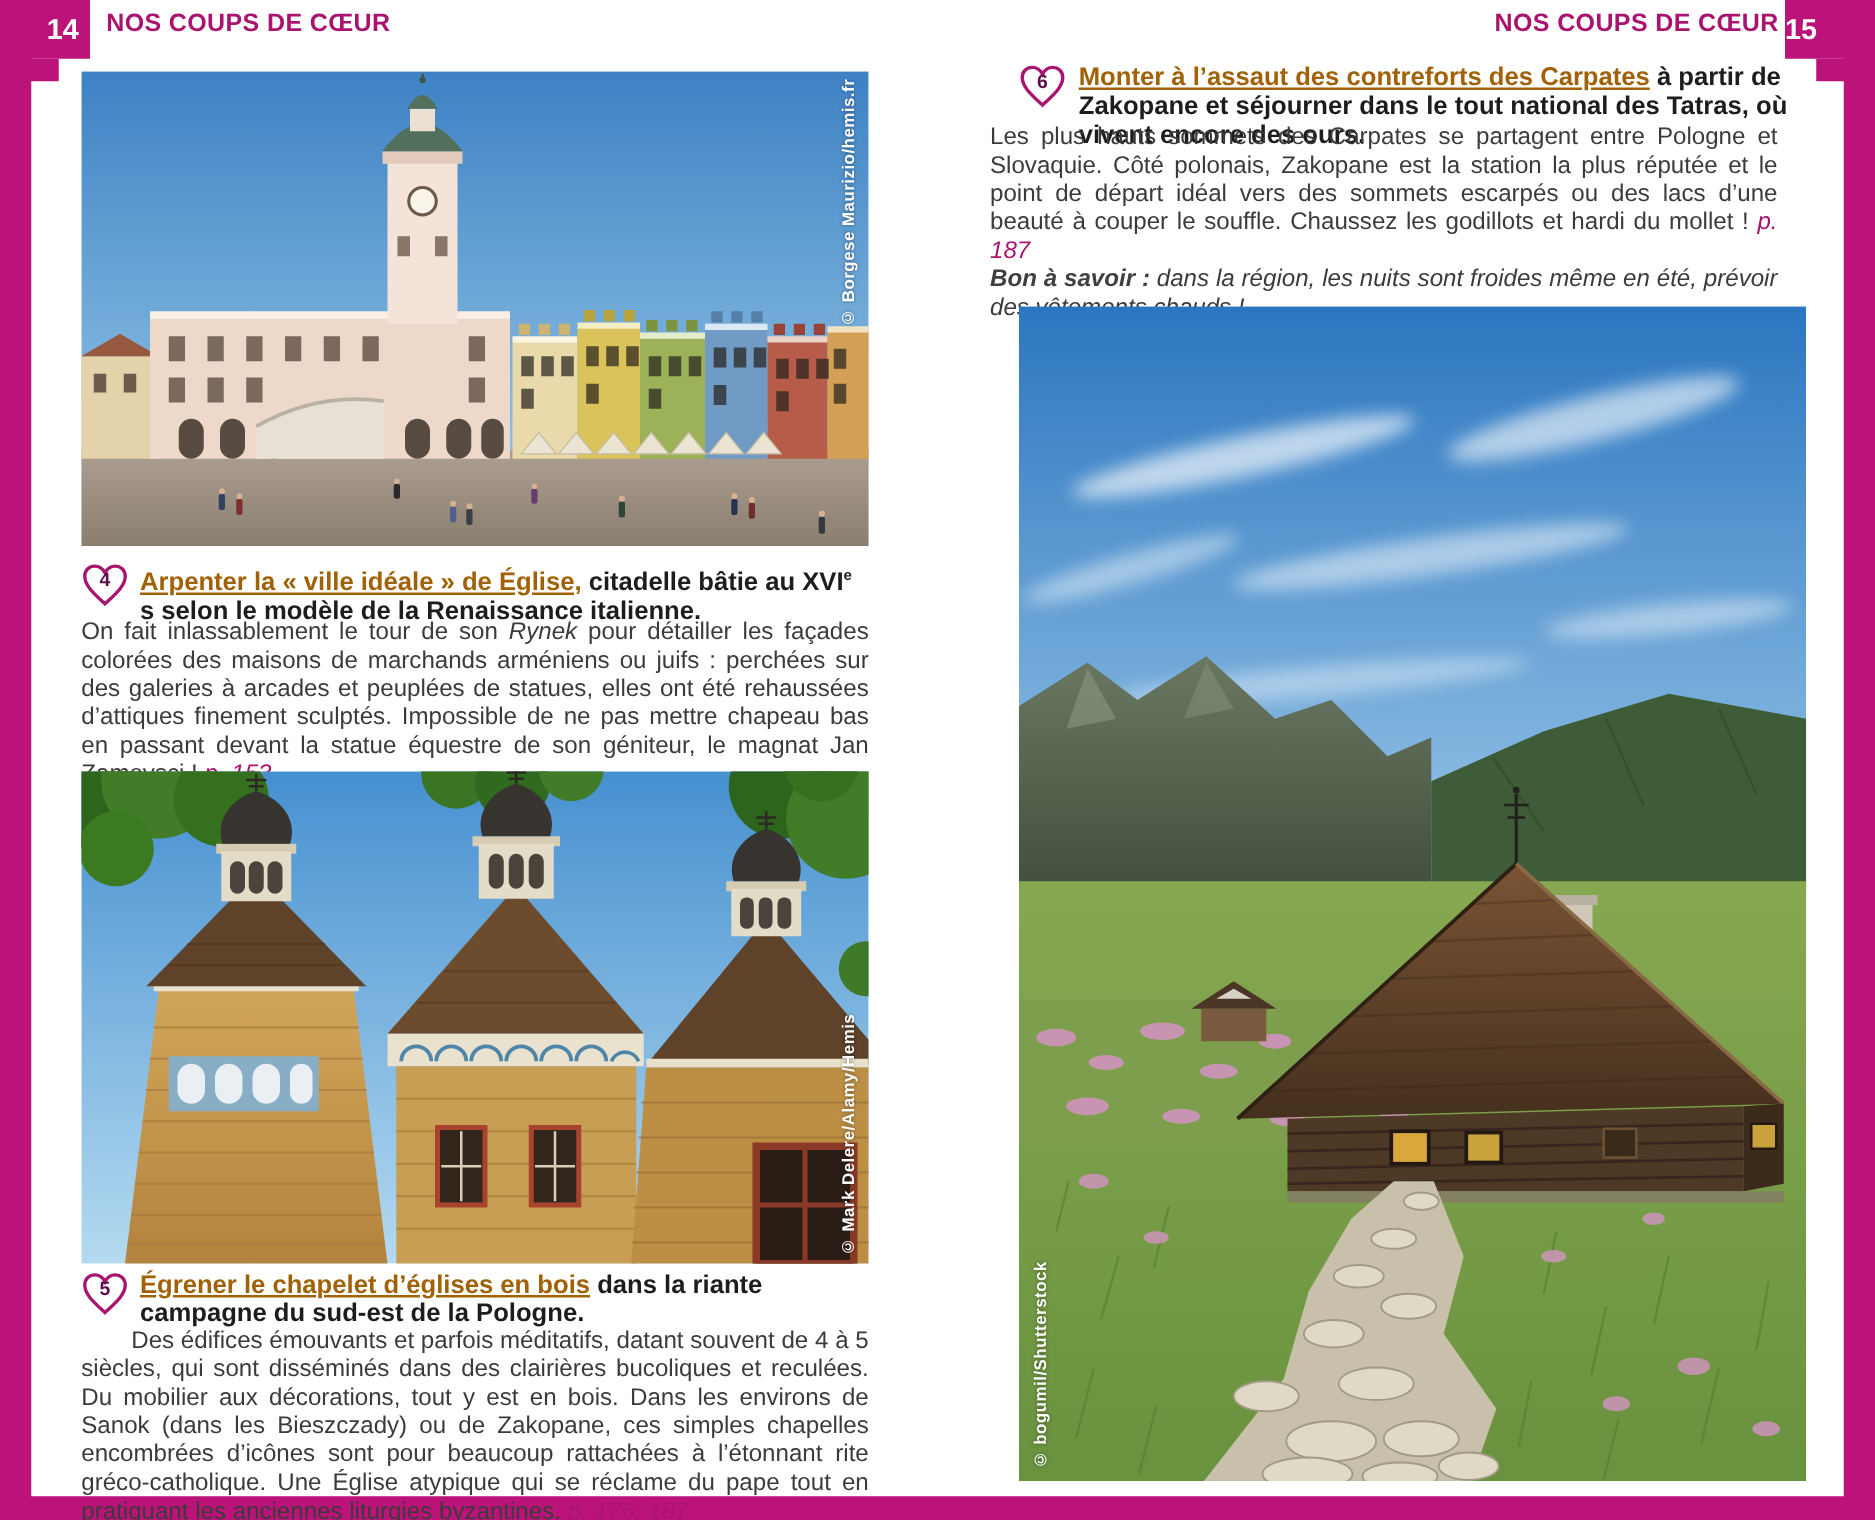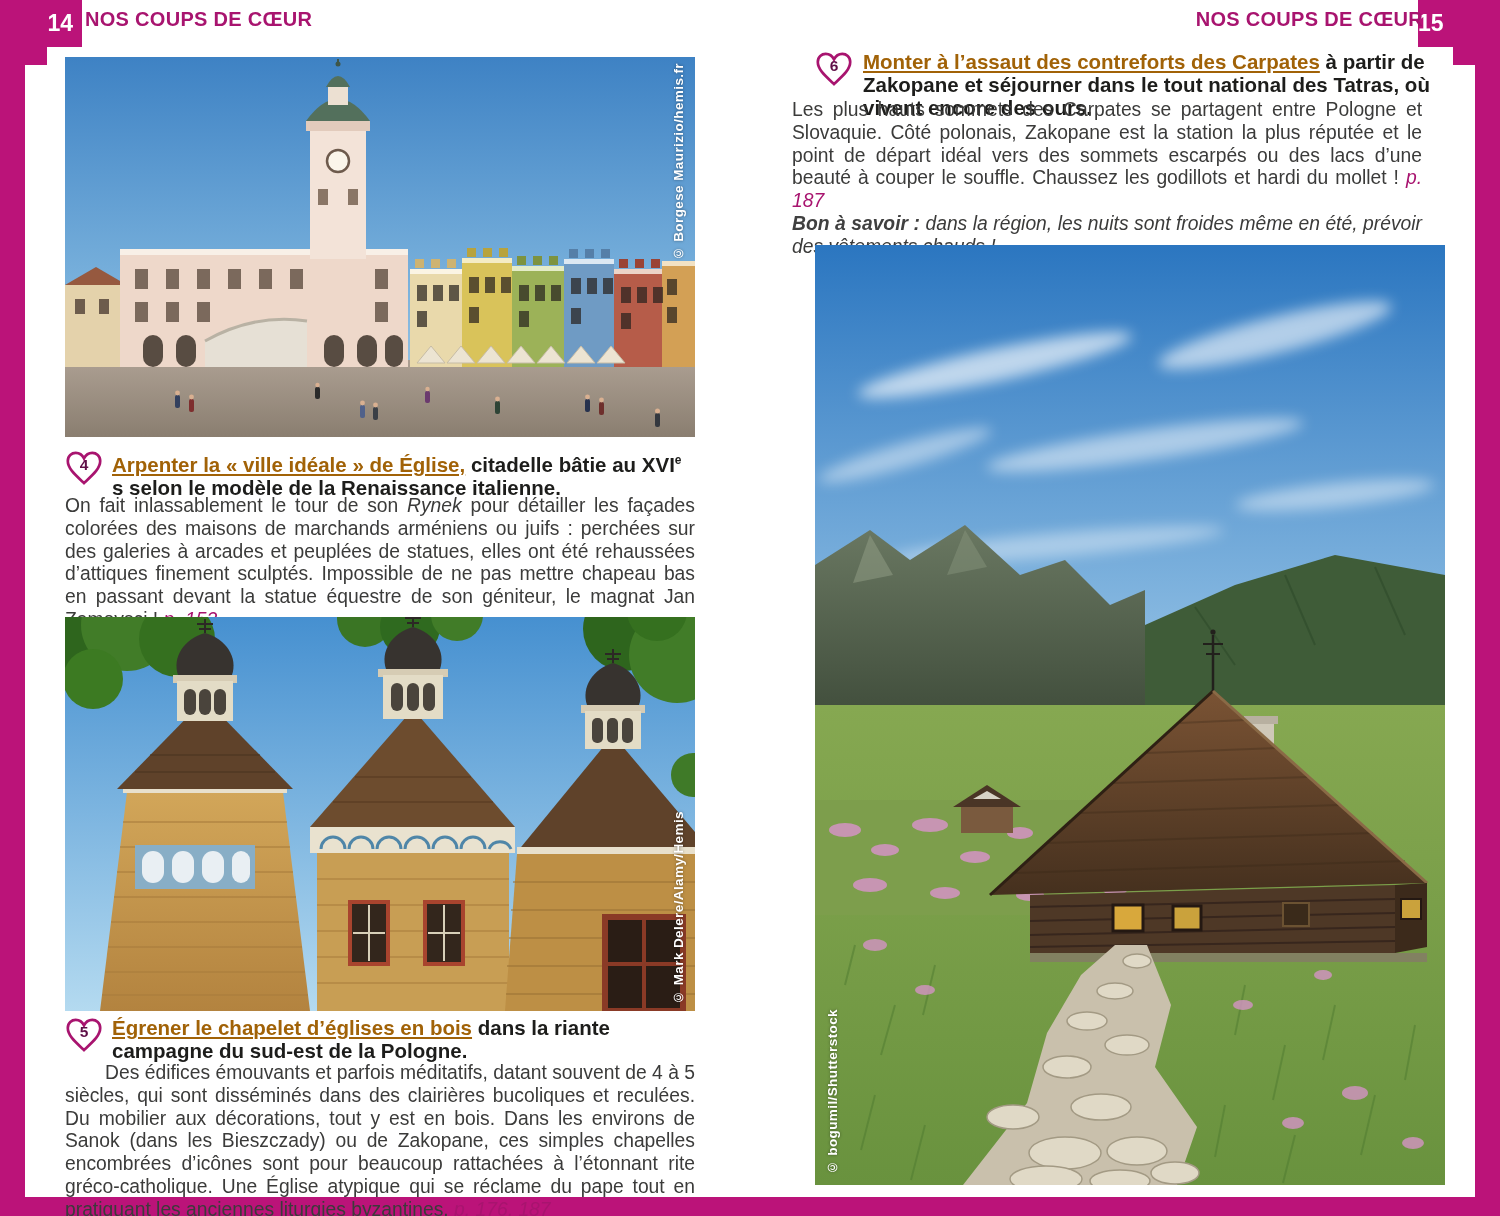--- a/index.html
+++ b/index.html
@@ -2,21 +2,21 @@
 <html><head>
 <meta charset="utf-8">
 <style>
   html,body{margin:0;padding:0;background:#fff;}
   #page{position:relative;width:1500px;height:1216px;overflow:hidden;background:#fff;
         font-family:"Liberation Sans",sans-serif;}
   
   .band{position:absolute;background:#bb1379;}
   .band-left{left:0;top:0;width:25px;height:1216px;}
   .band-right{right:0;top:0;width:25px;height:1216px;}
-  .corner{position:absolute;top:0;width:82px;height:47px;background:#bb1379;color:#fff;
+  .corner{position:absolute;top:0;width:72px;height:47px;background:#bb1379;color:#fff;
           font-size:23px;font-weight:700;display:flex;align-items:center;}
   .corner-left{left:0;justify-content:flex-end;padding-right:9px;box-sizing:border-box;}
   .corner-right{right:0;justify-content:flex-start;}
   .step{position:absolute;top:47px;width:47px;height:18px;background:#bb1379;}
   .step-left{left:0;} .step-right{right:0;}
   .bottom-bar{position:absolute;left:0;bottom:0;width:1500px;height:19px;background:#bb1379;}
   .hdr{position:absolute;top:8px;font-size:20px;font-weight:700;color:#a8146f;letter-spacing:.3px;}
   .hdr-left{left:85px;} .hdr-right{right:77px;}
   
   .photo{position:absolute;overflow:hidden;}

